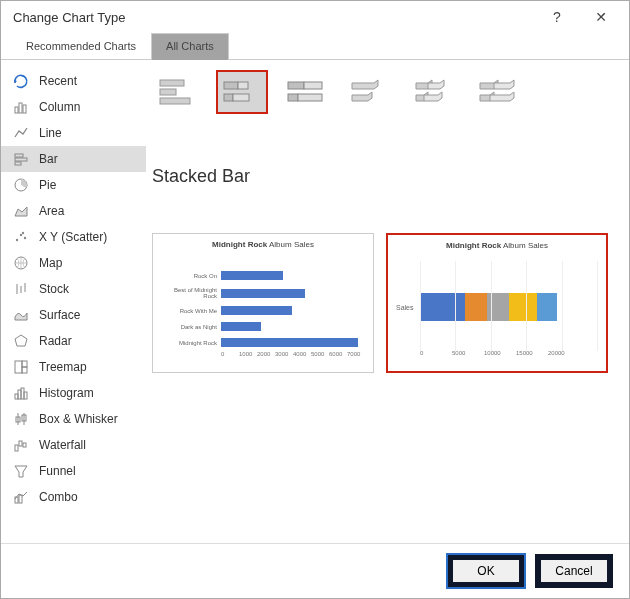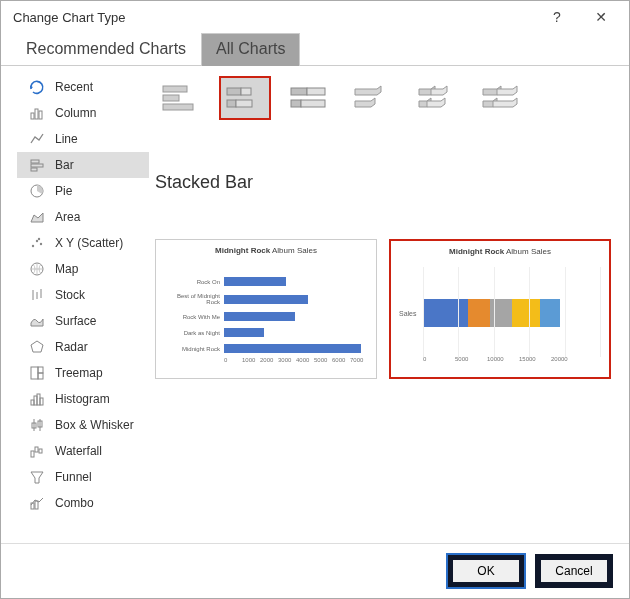--- a/index.html
+++ b/index.html
@@ -2,24 +2,24 @@
 <html><head>
 <meta charset="utf-8">
 <style>
   * { box-sizing: border-box; margin: 0; padding: 0; }
   body { font-family: "Segoe UI", Tahoma, sans-serif; font-size: 12px; color: #333; background: #fff; }
   .dialog { width: 630px; height: 599px; border: 1px solid #aaa; background: #fff; display: flex; flex-direction: column; }
   .titlebar { display: flex; align-items: center; padding: 8px 12px; gap: 12px; }
   .titlebar .title { flex: 1; font-size: 13px; }
   .titlebar .btn { width: 32px; text-align: center; font-size: 14px; cursor: pointer; color: #444; }
   .tabs { display: flex; padding: 0 10px; border-bottom: 1px solid #ccc; }
-  .tab { padding: 6px 14px 8px; font-size: 16px; cursor: pointer; color: #444; border: 1px solid transparent; border-bottom: none; margin-bottom: -1px; }
+  .tab { padding: 6px 14px 8px; font-size: 11px; cursor: pointer; color: #444; border: 1px solid transparent; border-bottom: none; margin-bottom: -1px; }
   .tab.active { border-color: #ccc; background: #a3a3a3; position: relative; }
   .tab.active::after { content:""; position:absolute; left:0; right:0; bottom:-1px; height:1px; background:#fff; }
-  .body { flex: 1; display: flex; overflow: hidden; padding-left: 16px; }
+  .body { flex: 1; display: flex; overflow: hidden; }
   .sidebar { width: 145px; padding: 8px 0; overflow-y: auto; }
   .side-item { display: flex; align-items: center; gap: 10px; padding: 5px 12px; cursor: pointer; color: #333; }
   .side-item.selected { background: #dedede; }
   .side-icon { width: 16px; height: 16px; display:inline-flex; align-items:center; justify-content:center; }
   .main { flex: 1; padding: 10px 18px 10px 6px; display:flex; flex-direction:column;gap:36px; }
   .subtype-row { display: flex; gap: 12px; margin-bottom: 12px; }
   .subtype { width: 52px; height: 44px; border: 1px solid transparent; display:flex; align-items:center; justify-content:center; cursor:pointer; }
   .subtype.selected { border: 2px solid #c21; background: #d6d6d6; }
   .subtype svg { display:block; }
   .subtitle { font-size: 18px; color: #333; margin: 4px 0 10px 0; }

